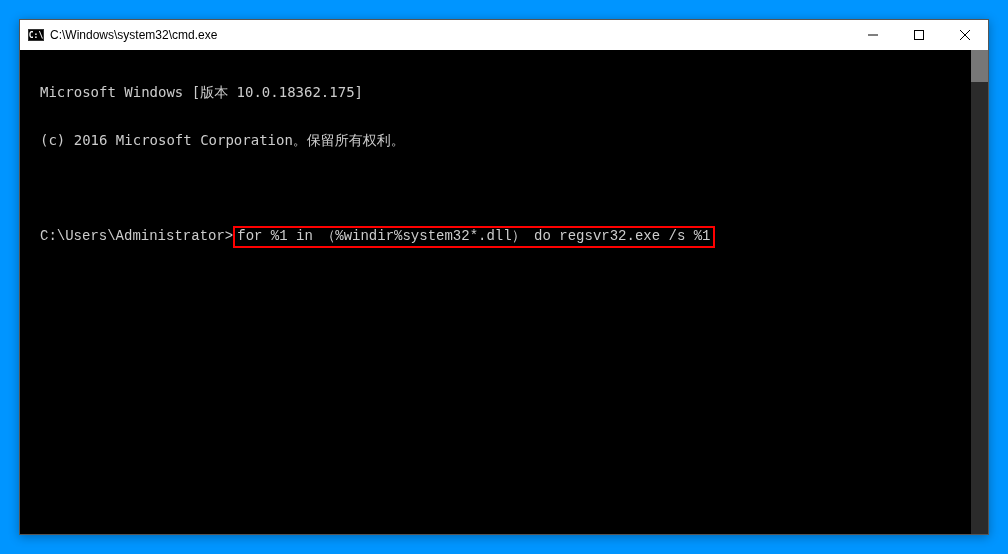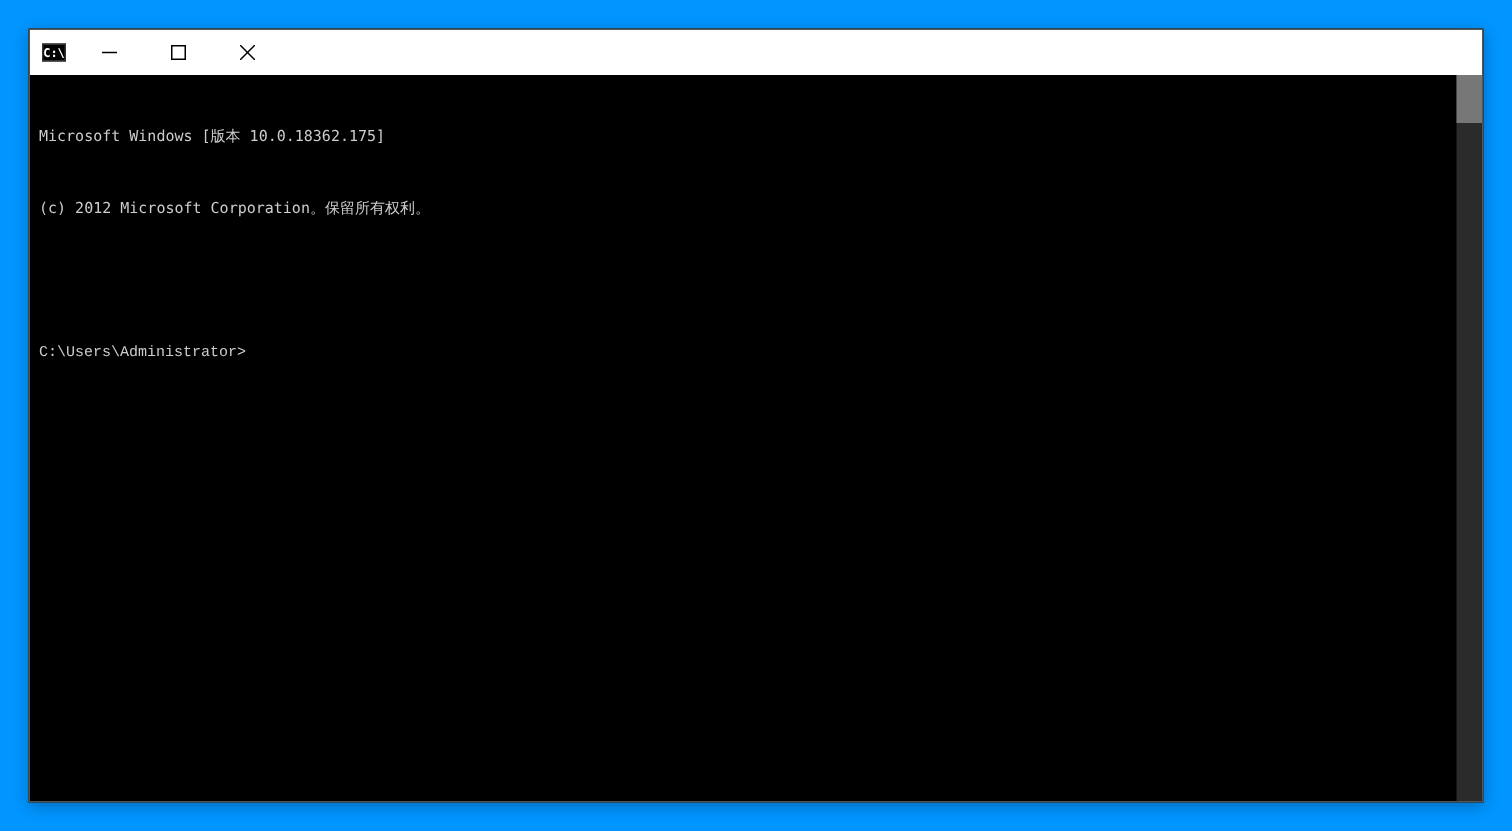--- a/index.html
+++ b/index.html
@@ -64,23 +64,23 @@
     }
     .titlebar-btn svg {
       width: 10px;
       height: 10px;
     }
     .console {
       flex: 1;
       background: #000;
       color: #ccc;
       font-family: "NSimSun", "SimSun", Consolas, monospace;
-      font-size: 10px;
+      font-size: 14px;
       line-height: 16px;
-      padding: 2px 6px;
+      padding: 2px 20px;
       position: relative;
       white-space: pre;
       overflow: hidden;
     }
     .scrollbar {
       position: absolute;
       right: 0;
       top: 0;
       width: 17px;
       height: 100%;
@@ -110,20 +110,21 @@
       align-items: flex-start;
       font-family: Liberation Mono, monospace;
     }
   </style>
 </head>
 <body>
 
 <div class="window">
   <div class="titlebar">
     <div class="titlebar-icon">C:\</div>
+    <div class="titlebar-text">C:\Windows\system32\cmd.exe</div>
     <div class="titlebar-buttons">
       <div class="titlebar-btn">
         <svg viewBox="0 0 10 10">
             <line x1="0" y1="5" x2="10" y2="5" stroke="#000" stroke-width="1"></line>
           </svg>
       </div>
       <div class="titlebar-btn">
         <svg viewBox="0 0 10 10">
             <rect x="0.5" y="0.5" width="9" height="9" fill="none" stroke="#000" stroke-width="1"></rect>
           </svg>
@@ -131,20 +132,20 @@
       <div class="titlebar-btn">
         <svg viewBox="0 0 10 10">
             <line x1="0" y1="0" x2="10" y2="10" stroke="#000" stroke-width="1"></line>
             <line x1="10" y1="0" x2="0" y2="10" stroke="#000" stroke-width="1"></line>
           </svg>
       </div>
     </div>
   </div>
   <div class="console">
     <div class="console-line">Microsoft Windows [版本 10.0.18362.175]</div>
-    <div class="console-line">(c) 2012 Microsoft Corporation。保留所有权利。</div>
+    <div class="console-line">(c) 2016 Microsoft Corporation。保留所有权利。</div>
     <div class="console-line"> </div>
-    <div class="prompt-line"><span>C:\Users\Administrator&gt;</span></div>
+    <div class="prompt-line"><span>C:\Users\Administrator&gt;</span><span class="highlighted">for %1 in （%windir%system32*.dll） do regsvr32.exe /s %1</span></div>
     <div class="scrollbar">
       <div class="scrollbar-thumb"></div>
     </div>
   </div>
 </div>
 
 </body></html>

